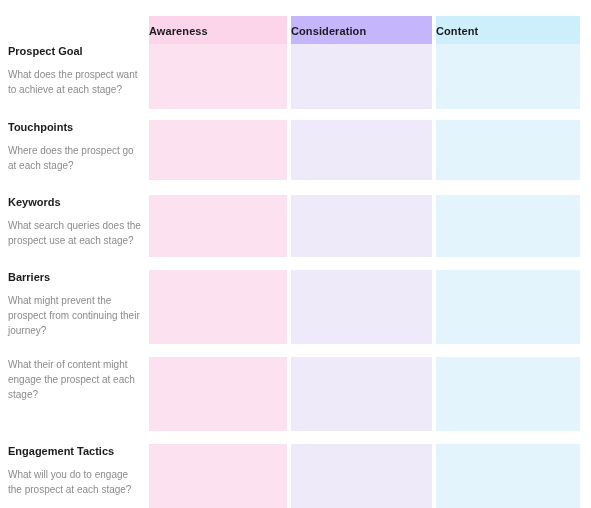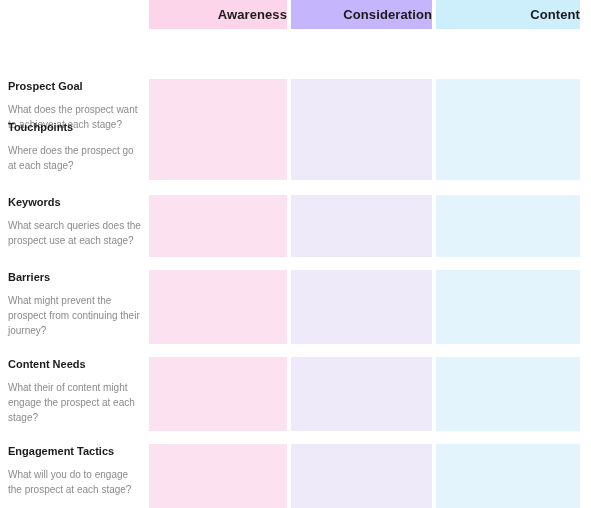--- a/index.html
+++ b/index.html
@@ -24,26 +24,26 @@
   
   .header-row {
     position: absolute;
     left: 0;
     top: 0;
     width: 591px;
     height: 29px;
   }
   .col-head {
     position: absolute;
-    top: 0;
+    top: 16px;
     height: 29px;
     display: flex;
     align-items: center;
-    justify-content: flex-end;
-    font-size: 13px;
+    justify-content: flex-start;
+    font-size: 11px;
     font-weight: bold;
     color: #1b1b1b;
     letter-spacing: 0.1px;
   }
 
   
   .row {
     position: absolute;
     left: 0;
     width: 591px;
@@ -84,21 +84,21 @@
       </div>
       <div class="col-head" style="left: 291px; width: 141px; height: 29px; background: #c4b5fd;">
         <span>Consideration</span>
       </div>
       <div class="col-head" style="left: 436px; width: 144px; height: 29px; background: rgb(205, 238, 251);">
         <span>Content</span>
       </div>
     </div>
 
   <div id="rows-container">
-      <div class="row" style="top: 44px; height: 65px; margin-top: 35px;">
+      <div class="row" style="top: 44px; height: 65px;">
         <div class="row-label">
           <div class="row-title">Prospect Goal</div>
           <div class="row-question">What does the prospect want to achieve at each stage?</div>
         </div>
         <div class="cell" style="left: 149px; width: 138px; height: 65px; background: rgb(252, 225, 241);"></div>
         <div class="cell" style="left: 291px; width: 141px; height: 65px; background: rgb(238, 234, 250);"></div>
         <div class="cell" style="left: 436px; width: 144px; height: 65px; background: rgb(228, 244, 253);"></div>
       </div>
       <div class="row" style="top: 120px; height: 44px;">
         <div class="row-label">
@@ -122,21 +122,20 @@
         <div class="row-label">
           <div class="row-title">Barriers</div>
           <div class="row-question">What might prevent the prospect from continuing their journey?</div>
         </div>
         <div class="cell" style="left: 149px; width: 138px; height: 74px; background: rgb(252, 225, 241);"></div>
         <div class="cell" style="left: 291px; width: 141px; height: 74px; background: rgb(238, 234, 250);"></div>
         <div class="cell" style="left: 436px; width: 144px; height: 74px; background: rgb(228, 244, 253);"></div>
       </div>
       <div class="row" style="top: 357px; height: 74px;">
         <div class="row-label">
-          <div class="row-title">Content Needs</div>
           <div class="row-question">What their of content might engage the prospect at each stage?</div>
         </div>
         <div class="cell" style="left: 149px; width: 138px; height: 74px; background: rgb(252, 225, 241);"></div>
         <div class="cell" style="left: 291px; width: 141px; height: 74px; background: rgb(238, 234, 250);"></div>
         <div class="cell" style="left: 436px; width: 144px; height: 74px; background: rgb(228, 244, 253);"></div>
       </div>
       <div class="row" style="top: 444px; height: 64px; border-radius: 27px;">
         <div class="row-label">
           <div class="row-title">Engagement Tactics</div>
           <div class="row-question">What will you do to engage the prospect at each stage?</div>

